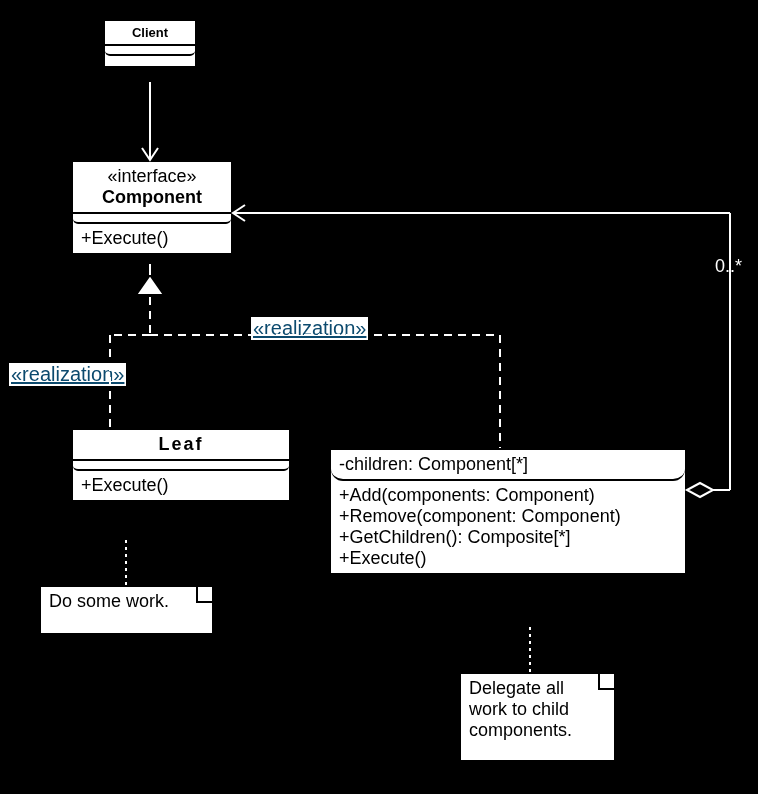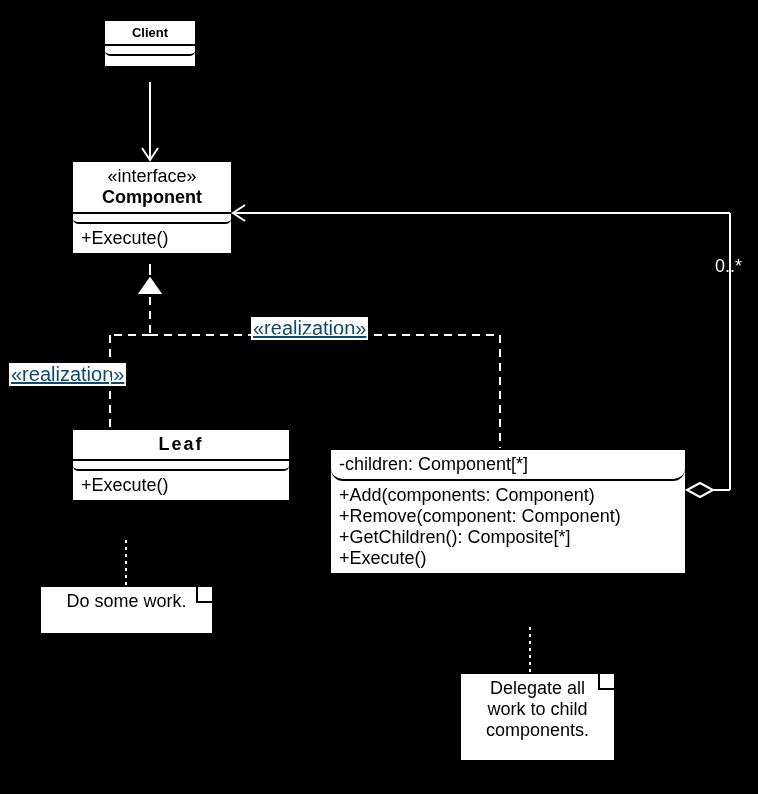--- a/index.html
+++ b/index.html
@@ -55,21 +55,21 @@
     text-decoration: underline;
     white-space: nowrap;
   }
   .note {
     position: absolute;
     background: #fff;
     border: 2px solid #000;
     box-sizing: border-box;
     font-size: 18px;
     padding: 4px 8px 8px 8px;
-    text-align: center;
+    text-align: left;
   }
   .note-fold {
     position: absolute;
     right: 0;
     top: 0;
     width: 16px;
     height: 16px;
     border-left: 2px solid #000;
     border-bottom: 2px solid #000;
     box-sizing: border-box;

